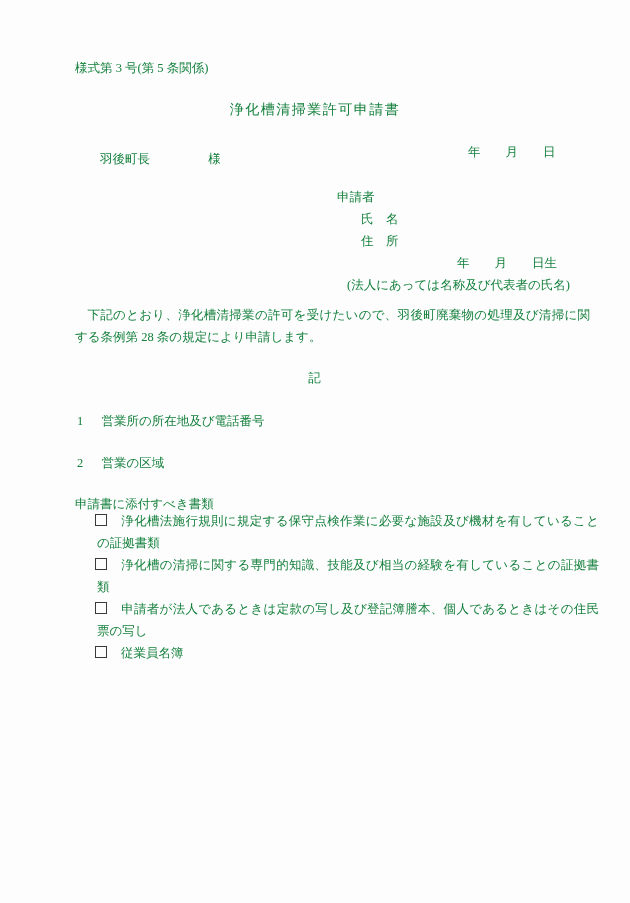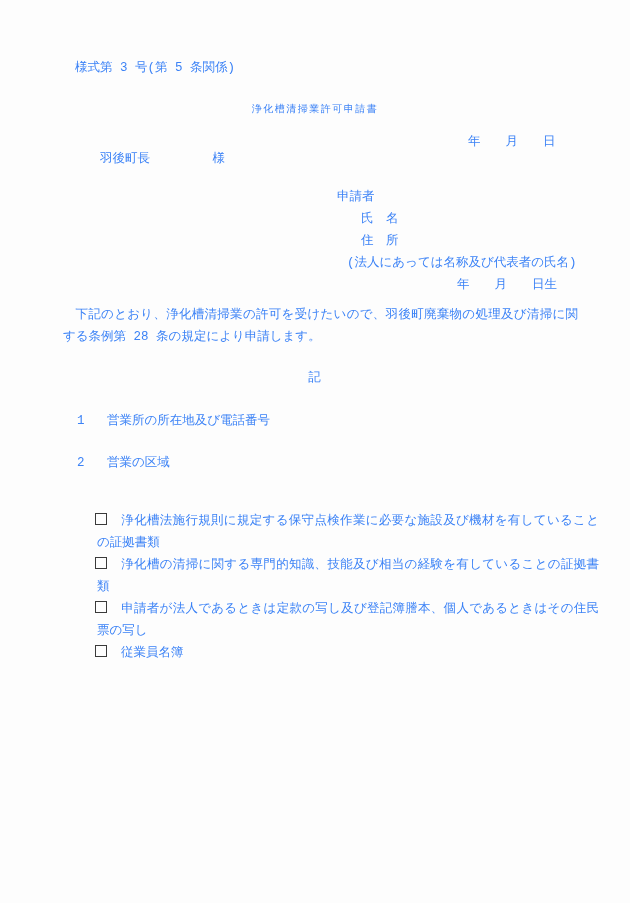--- a/index.html
+++ b/index.html
@@ -6,43 +6,43 @@
     margin: 0;
     padding: 0;
     background: #fdfdfd;
   }
   .page {
     position: relative;
     width: 630px;
     height: 903px;
     background: #fdfdfd;
     overflow: hidden;
-    font-family: Liberation Mono, monospace;
+    font-family: Liberation Serif, serif;
     font-size: 12.5px;
-    color: #3b82f6;
+    color: #15803d;
     line-height: 22px;
   }
   .form-number {
     position: absolute;
     left: 75px;
     top: 57px;
   }
   .doc-title {
     position: absolute;
     left: 0;
     right: 0;
     top: 99px;
     text-align: center;
-    font-size: 10px;
+    font-size: 14px;
     letter-spacing: 1.5px;
   }
   .date-line {
     position: absolute;
     left: 468px;
-    top: 131px;
+    top: 141px;
   }
   .addressee {
     position: absolute;
     left: 100px;
     top: 148px;
   }
   .addressee .honorific {
     margin-left: 55px;
   }
   .applicant {
@@ -50,21 +50,21 @@
     left: 337px;
     top: 186px;
     width: 280px;
   }
   .applicant .row { height: 22px; }
   .applicant .indent-1 { margin-left: 24px; }
   .applicant .indent-note { margin-left: 10px; }
   .applicant .birth { margin-left: 120px; }
   .body-paragraph {
     position: absolute;
-    left: 63px;
+    left: 75px;
     top: 304px;
     width: 515px;
     text-indent: 12.5px;
     text-align: justify;
   }
   .record-heading {
     position: absolute;
     left: 0;
     right: 0;
     top: 367px;
@@ -115,38 +115,39 @@
 
   <div class="addressee">
     <span>羽後町長</span>
     <span class="honorific">様</span>
   </div>
 
   <div class="applicant">
     <div class="row">申請者</div>
     <div class="row indent-1">氏　名</div>
     <div class="row indent-1">住　所</div>
+    <div class="row birth">年　　月　　日生</div>
     <div class="row indent-note">(法人にあっては名称及び代表者の氏名)</div>
-    <div class="row birth">年　　月　　日生</div>
   </div>
 
   <div class="body-paragraph">下記のとおり、浄化槽清掃業の許可を受けたいので、羽後町廃棄物の処理及び清掃に関する条例第 28 条の規定により申請します。</div>
 
   <div class="record-heading">記</div>
 
   <div class="numbered-item-1">
     <span>1</span>
     <span class="num-item-text">営業所の所在地及び電話番号</span>
   </div>
 
   <div class="numbered-item-2">
     <span>2</span>
     <span class="num-item-text">営業の区域</span>
   </div>
 
+  <div class="attachments-heading">申請書に添付すべき書類</div>
 
   <div class="cb-list">
     <div class="cb-item">
       <span class="checkbox"></span><span>浄化槽法施行規則に規定する保守点検作業に必要な施設及び機材を有していることの証拠書類</span>
     </div>
     <div class="cb-item">
       <span class="checkbox"></span><span>浄化槽の清掃に関する専門的知識、技能及び相当の経験を有していることの証拠書類</span>
     </div>
     <div class="cb-item">
       <span class="checkbox"></span><span>申請者が法人であるときは定款の写し及び登記簿謄本、個人であるときはその住民票の写し</span>

